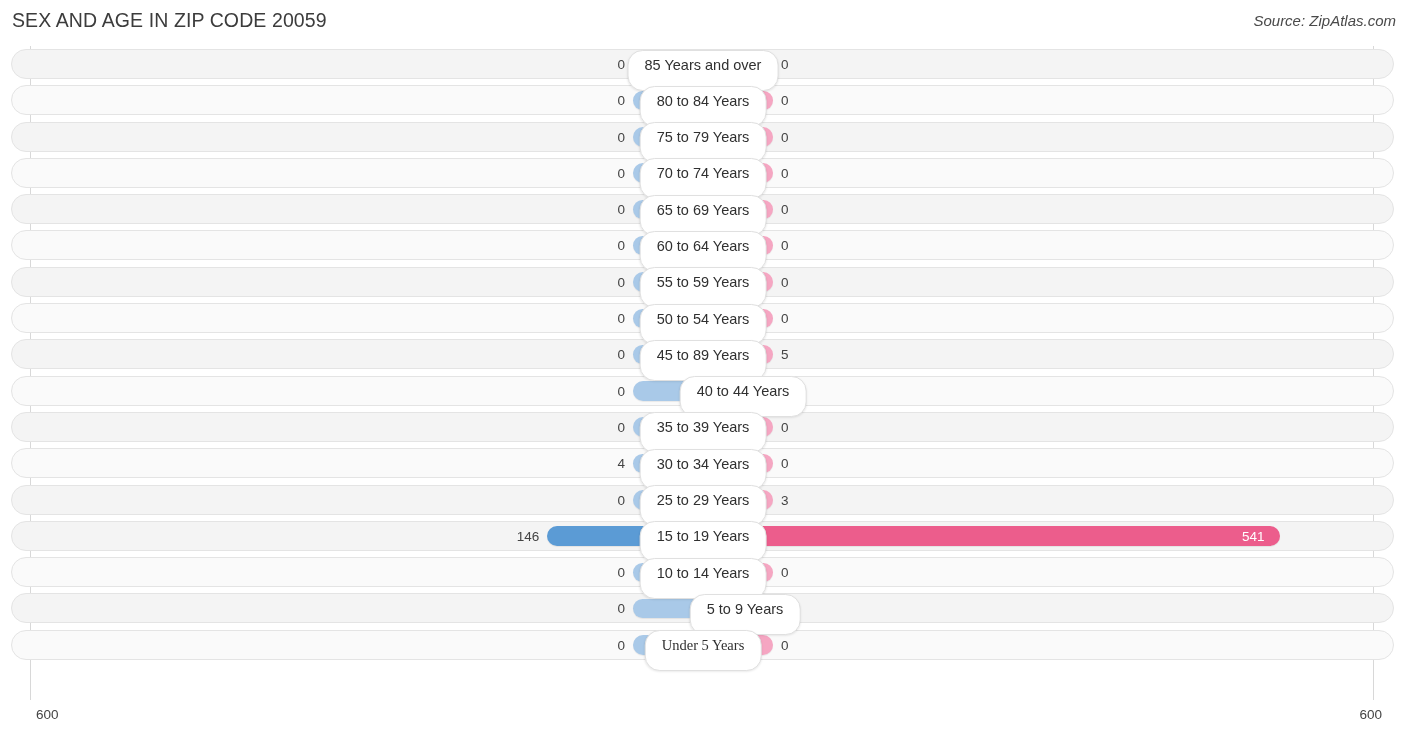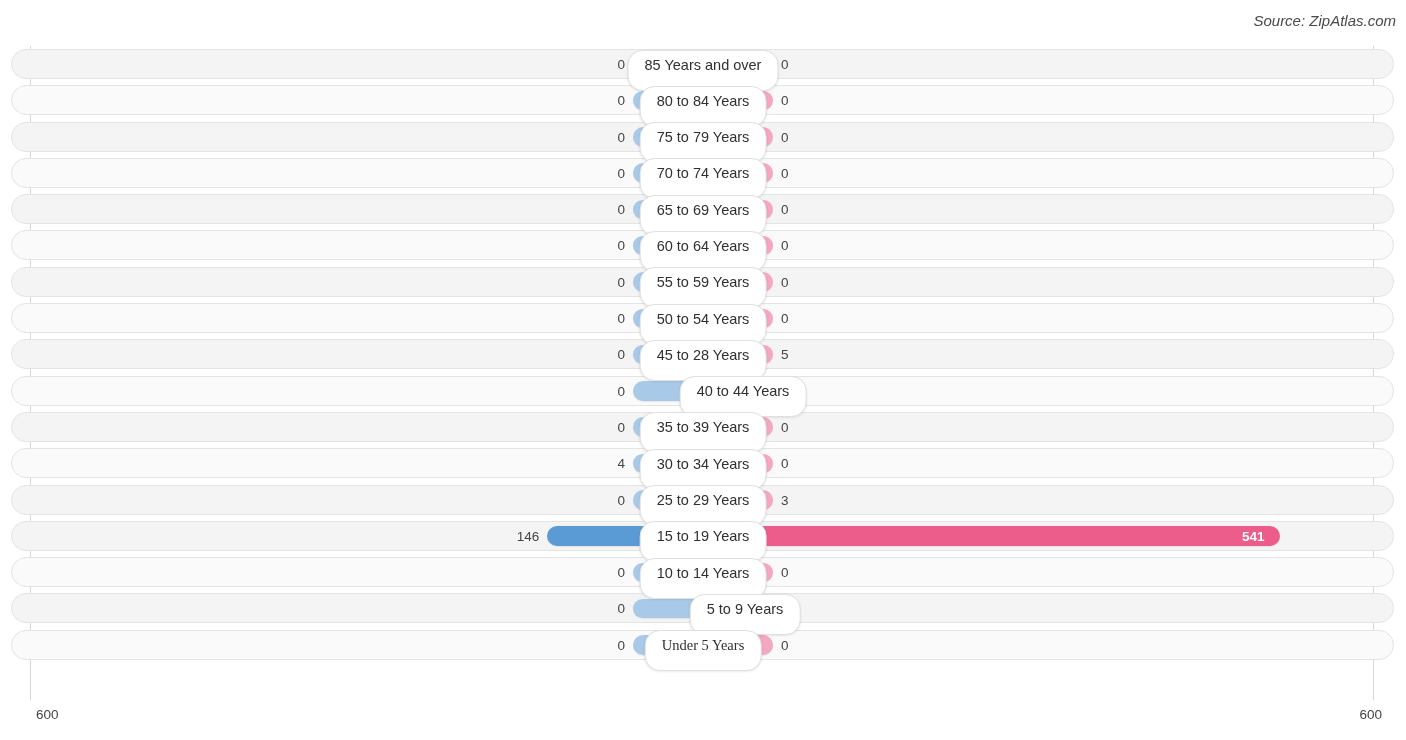--- a/index.html
+++ b/index.html
@@ -107,21 +107,21 @@
     top: 9px;
     font-size: 13.5px;
     color: #444;
     line-height: 19px;
     white-space: nowrap;
   }
   .val-male   { text-align: right; }
   .val-female { text-align: left; }
   .val.inside {
     color: #ffffff;
-    font-weight: bold;
+    font-weight: normal;
   }
 
   
   .age-pill {
     position: absolute;
     top: 3.5px;
     left: 50%;
     transform: translateX(-50%);
     height: 41px;
     line-height: 29px;
@@ -176,20 +176,21 @@
     color: #333;
     white-space: nowrap;
   }
 </style>
 </head>
 <body>
 
 <div id="app">
 
   <div class="header">
+    <div class="chart-title">SEX AND AGE IN ZIP CODE 20059</div>
     <div class="chart-source">Source: ZipAtlas.com</div>
   </div>
 
   <div class="plot">
     <div class="axis-line axis-left"></div>
     <div class="axis-line axis-right"></div>
     <div class="rows" id="rows">
         <div class="row">
           <div class="track"></div>
           <div class="bar bar-male" style="left: 633px; width: 70px;"></div>
@@ -253,21 +254,21 @@
           <div class="val val-male" style="right: 781px;">0</div>
           <div class="val val-female" style="left: 781px;">0</div>
           <div class="age-pill" style="left: 703px;">50 to 54 Years</div>
         </div>
         <div class="row">
           <div class="track"></div>
           <div class="bar bar-male" style="left: 633px; width: 70px;"></div>
           <div class="bar bar-female" style="left: 703px; width: 70px;"></div>
           <div class="val val-male" style="right: 781px;">0</div>
           <div class="val val-female" style="left: 781px;">5</div>
-          <div class="age-pill" style="left: 703px;">45 to 28 Years</div>
+          <div class="age-pill" style="left: 703px;">45 to 89 Years</div>
         </div>
         <div class="row alt">
           <div class="track"></div>
           <div class="bar bar-male" style="left: 633px; width: 70px;"></div>
           <div class="bar bar-female" style="left: 703px; width: 70px;"></div>
           <div class="val val-male" style="right: 781px;">0</div>
           <div class="val val-female" style="left: 781px;">0</div>
           <div class="age-pill" style="left: 743px;">40 to 44 Years</div>
         </div>
         <div class="row">

